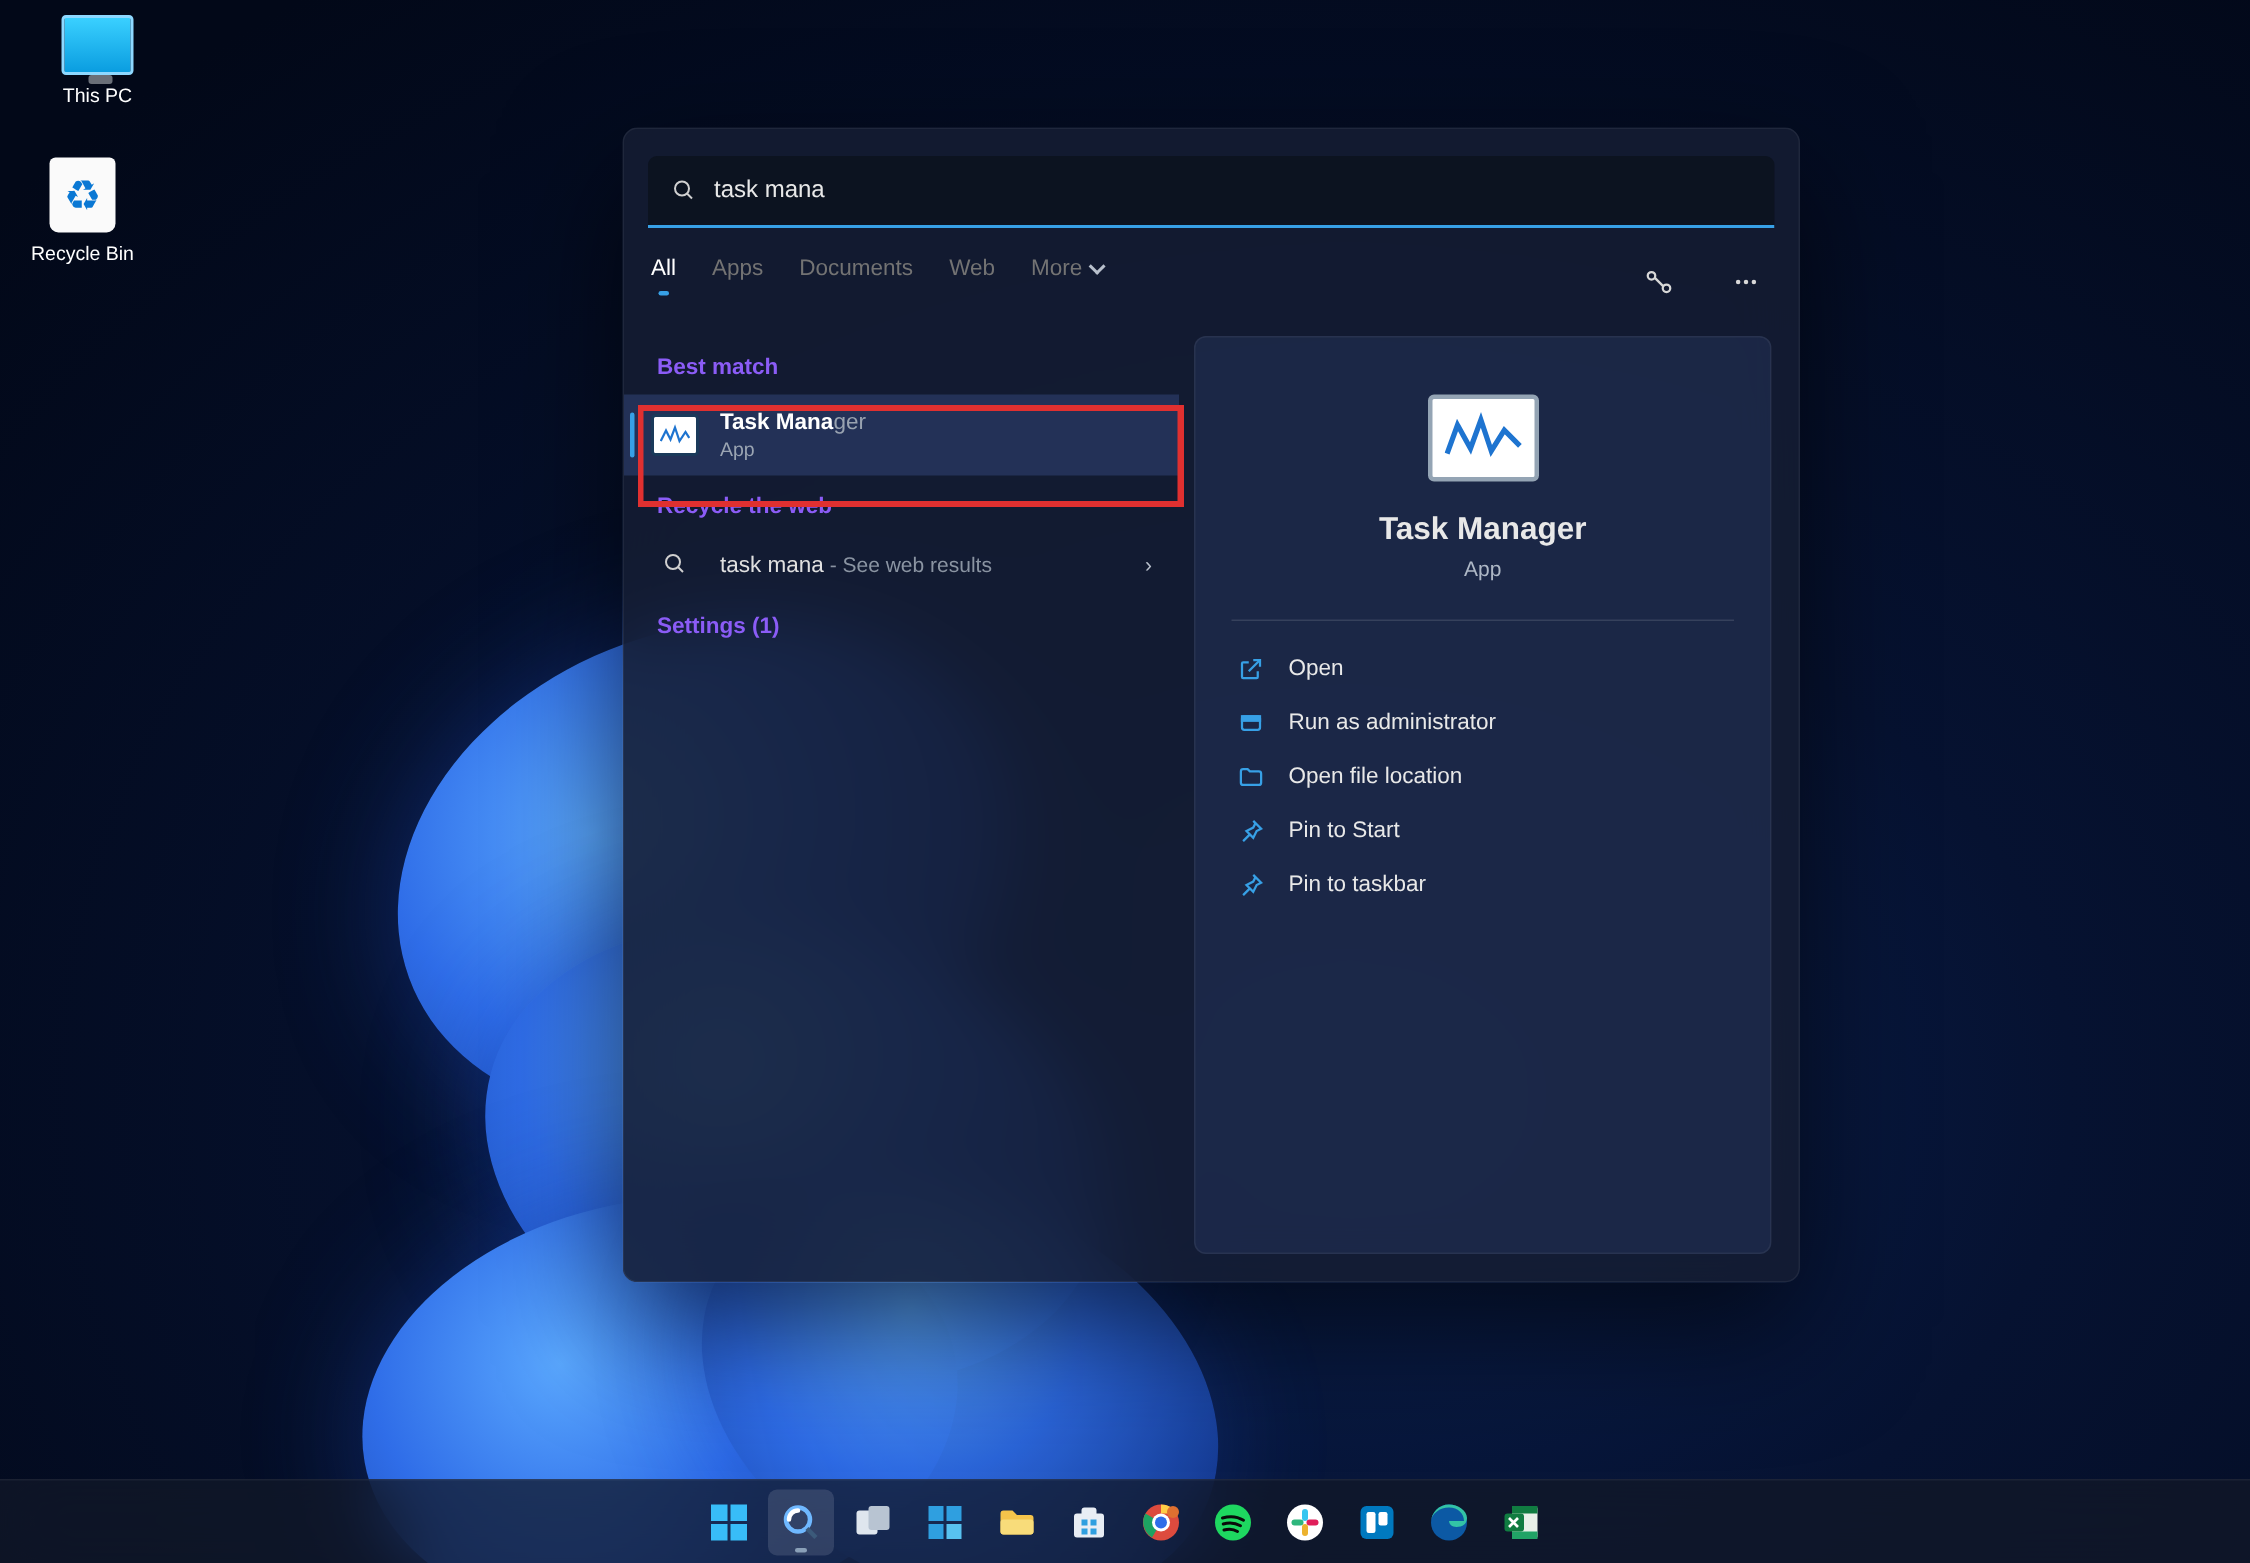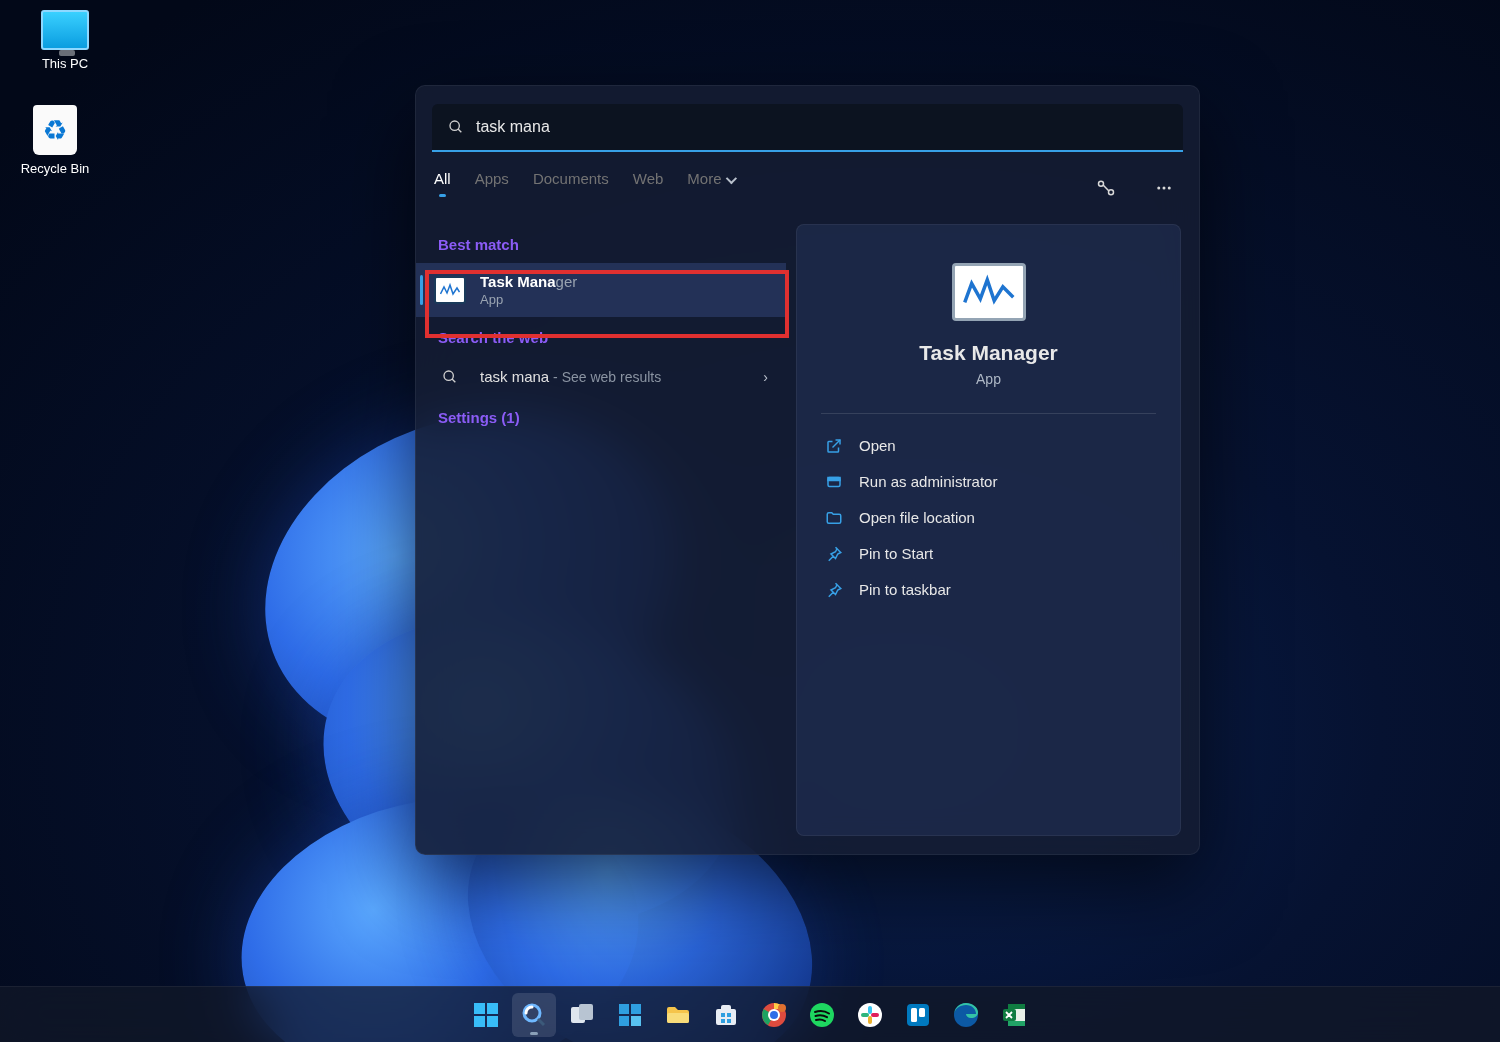--- a/index.html
+++ b/index.html
@@ -89,21 +89,21 @@
 .result-icon svg{width:20px;height:16px;}
 .result-text .title-row{font-size:15px;color:#fff;}
 .result-text .title-row .dim{color:#98a2b0;}
 .result-text .sub{font-size:13px;color:#9aa4b2;margin-top:2px;}
 
 .highlight-box{
   position:absolute; border:4px solid #e03030; pointer-events:none;
   left:425px; top:270px; width:364px; height:68px; z-index:30;
 }
 
-.web-item{display:flex;align-items:center;gap:14px;padding:12px 18px;cursor:pointer;}
+.web-item{display:flex;gap:14px;padding:12px 18px;cursor:pointer;}
 .web-item .lead{width:32px;display:flex;justify-content:center;}
 .web-item .txt{flex:1;font-size:15px;color:#e0e0e0;}
 .web-item .txt .hint{color:#8a94a2;font-size:14px;}
 .web-item .chev{color:#b8c0cc;font-size:14px;}
 
 
 .preview-card{
   background:rgba(40,55,95,0.45);border:1px solid rgba(255,255,255,0.06);
   border-radius:8px;height:100%;padding:28px 24px;color:#e8e8e8;
 }
@@ -208,21 +208,21 @@
             </svg>
         </div>
         <div class="result-text">
           <div class="title-row">
             <b>Task Mana</b><span class="dim">ger</span>
           </div>
           <div class="sub">App</div>
         </div>
       </div>
 
-      <div class="section-hdr">Search the web</div>
+      <div class="section-hdr">Recycle the web</div>
 
       <div class="web-item">
         <div class="lead">
           <svg class="search-icon-svg" viewBox="0 0 24 24">
             <circle cx="10" cy="10" r="7"></circle>
               <line x1="20" y1="20" x2="15" y2="15"></line>
           </svg>
         </div>
         <div class="txt">
           <span>task mana</span><span class="hint"> - See web results</span>

